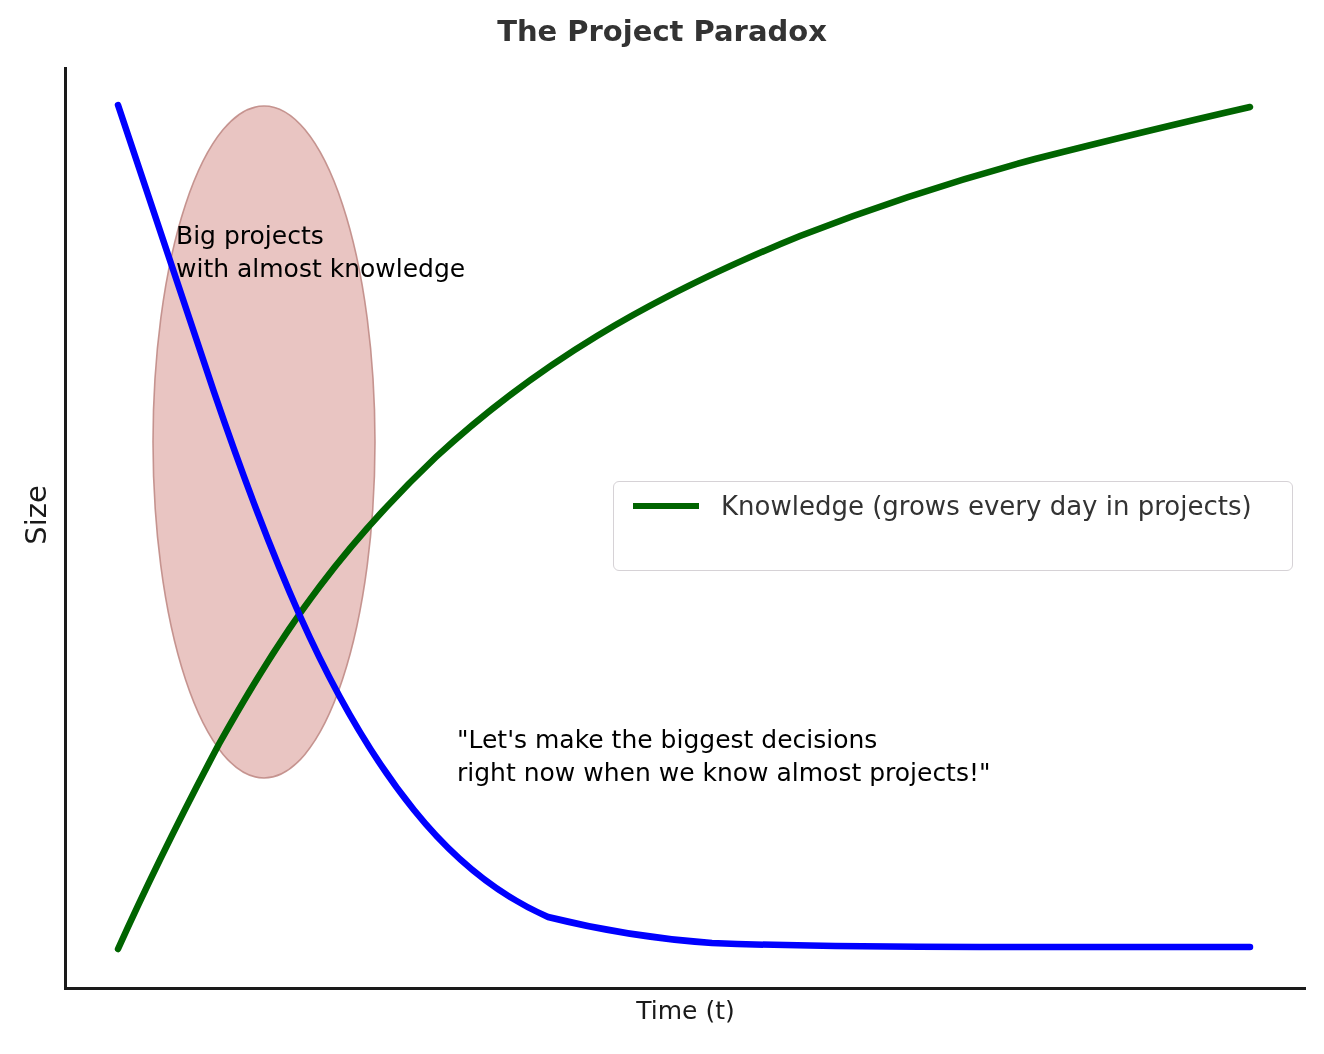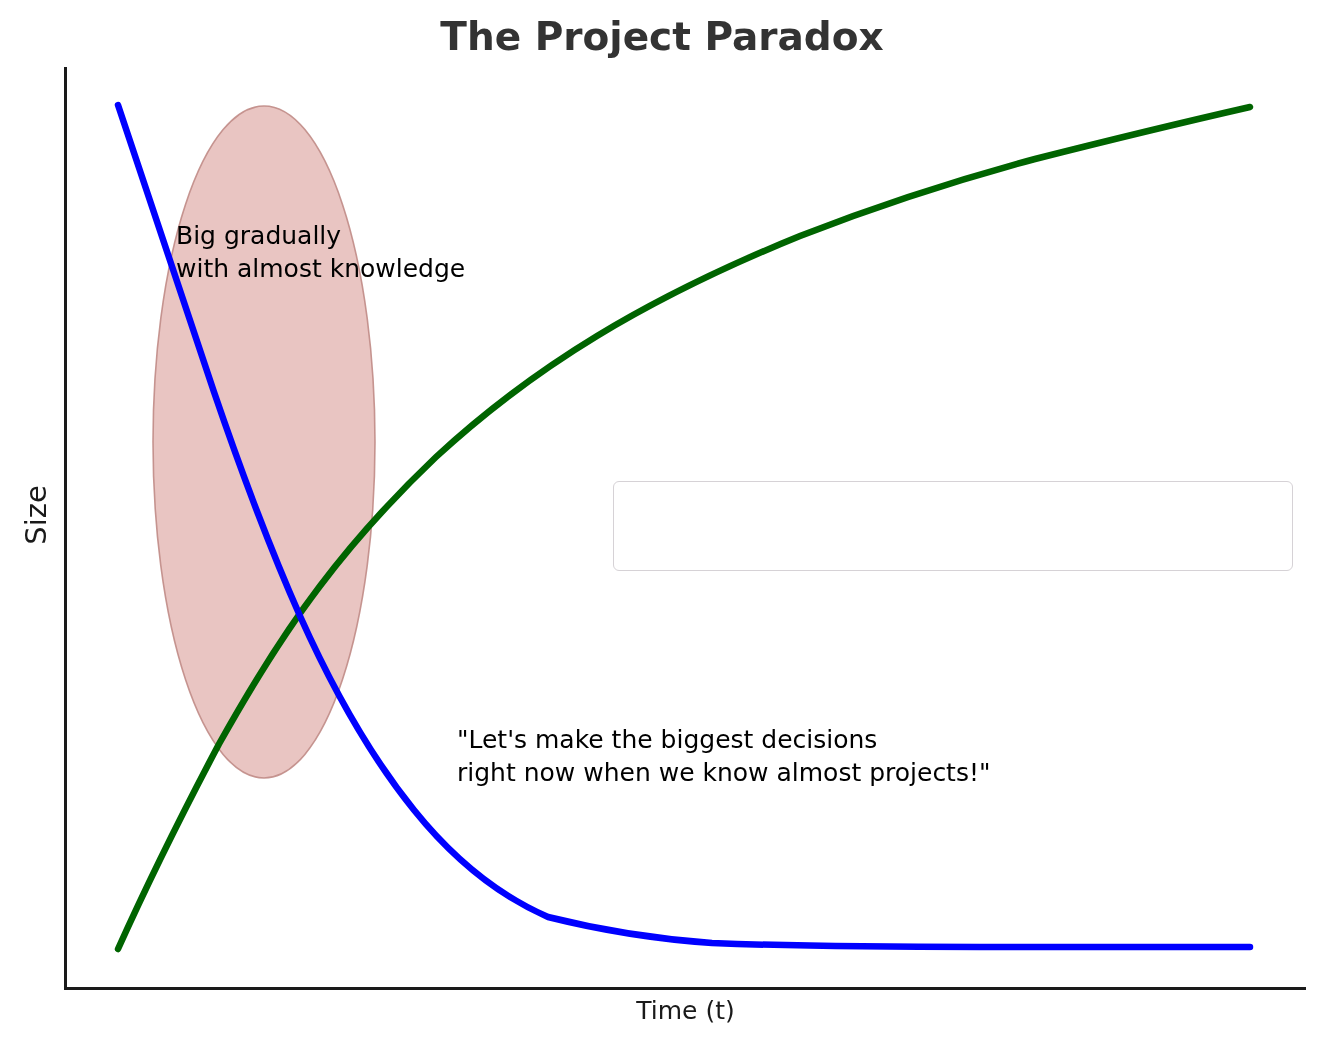--- a/index.html
+++ b/index.html
@@ -20,21 +20,21 @@
     width: 1324px;
     height: 1054px;
     background: #ffffff;
   }
   .chart-title {
     position: absolute;
     left: 0;
     top: 14px;
     width: 1324px;
     text-align: center;
-    font-size: 39px;
+    font-size: 29px;
     font-weight: bold;
     color: #333333;
     letter-spacing: 0px;
   }
   .y-axis-label {
     position: absolute;
     left: -24px;
     top: 498px;
     width: 120px;
     text-align: center;
@@ -139,22 +139,26 @@
              C 334,692 372,758 414,810
              C 455,861 500,896 548,917
              C 600,930 655,939 712,943
              C 790,946 880,947 980,947
              C 1070,947 1165,947 1250,947"></path>
   </svg>
 
   <div class="y-axis-label">Size</div>
   <div class="x-axis-label">Time (t)</div>
 
-  <div class="annot" id="annot-big-decisions"><span>Big gradually</span>
+  <div class="annot" id="annot-big-decisions"><span>Big projects</span>
 <span>with almost knowledge</span></div>
 
   <div class="annot" id="annot-quote"><span>"Let's make the biggest decisions</span>
 <span>right now when we know almost projects!"</span></div>
 
   <div class="legend-box">
+    <div class="legend-row r0">
+      <span class="legend-swatch" style="background:#006400"></span>
+      <span class="legend-text">Knowledge (grows every day in projects)</span>
+    </div>
   </div>
 
 </div>
 
 </body></html>

